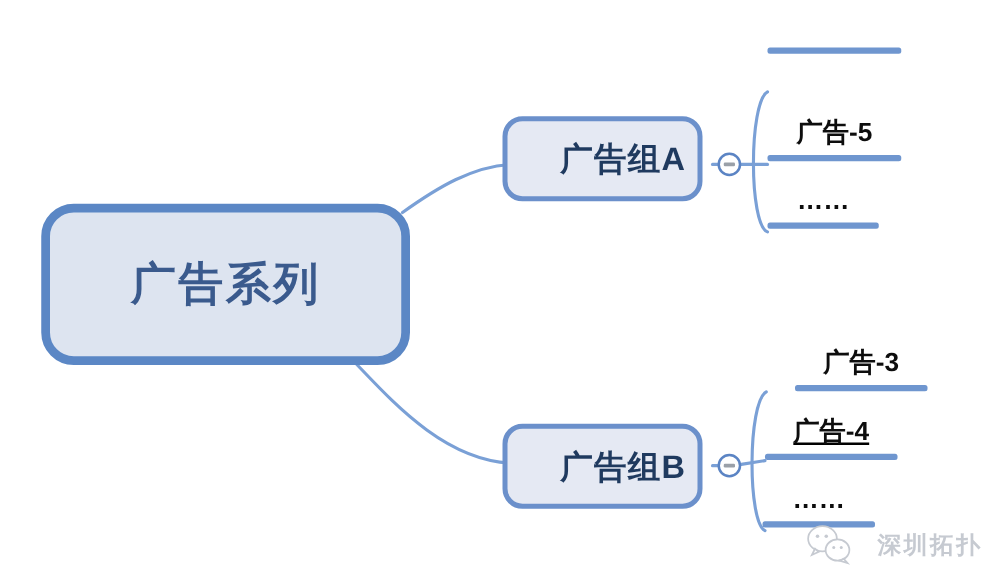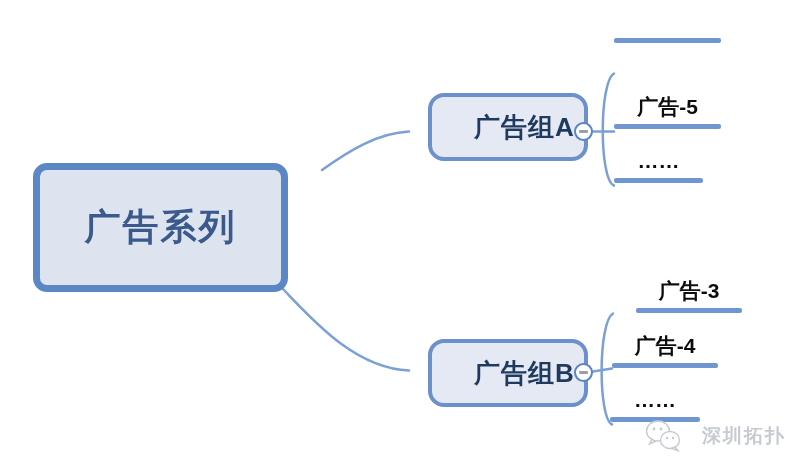--- a/index.html
+++ b/index.html
@@ -27,33 +27,33 @@
     position: absolute;
     box-sizing: border-box;
     display: flex;
     align-items: center;
     justify-content: center;
     z-index: 2;
     cursor: default;
   }
   .root-topic {
     left: 33px; top: 163px;
-    width: 255px; height: 129px;
+    width: 295px; height: 129px;
     background: var(--root-fill);
     border: 7px solid var(--root-border);
-    border-radius: 14px;
+    border-radius: 26px;
   }
   .root-topic .label {
     font-size: 36px;
     font-weight: bold;
     color: var(--root-text);
     letter-spacing: 2px;
   }
   .group-topic {
-    left: 428px;
+    left: 402px;
     width: 160px; height: 68px;
     background: var(--group-fill);
     border: 4px solid var(--group-border);
     border-radius: 16px;
     padding-left: 33px;
   }
   .group-a { top: 93px; }
   .group-b { top: 339px; }
   .group-topic .label {
     font-size: 26px;
@@ -99,21 +99,21 @@
     display: block;
     height: 5px;
     margin-top: 2px;
     background: var(--underline);
     border-radius: 2px;
   }
   .sub-a1 { left: 614px; top: 36px;  width: 107px; }
   .sub-a2 { left: 614px; top: 92px;  width: 107px; }
   .sub-a3 { left: 614px; top: 146px; width: 89px;  }
   .sub-b1 { left: 636px; top: 276px; width: 106px; }
-  .sub-b2 { left: 612px; top: 331px; width: 106px; }
+  .sub-b2 { left: 612px; top: 331px; width: 106px; text-decoration: underline; }
   .sub-b3 { left: 610px; top: 385px; width: 90px;  }
   .watermark {
     position: absolute;
     left: 644px; top: 419px;
     display: flex;
     align-items: center;
     z-index: 4;
   }
   .wm-icon { width: 38px; height: 33px; }
   .wm-icon .bubble { fill: #ffffff; stroke: var(--watermark); stroke-width: 1.4; }

